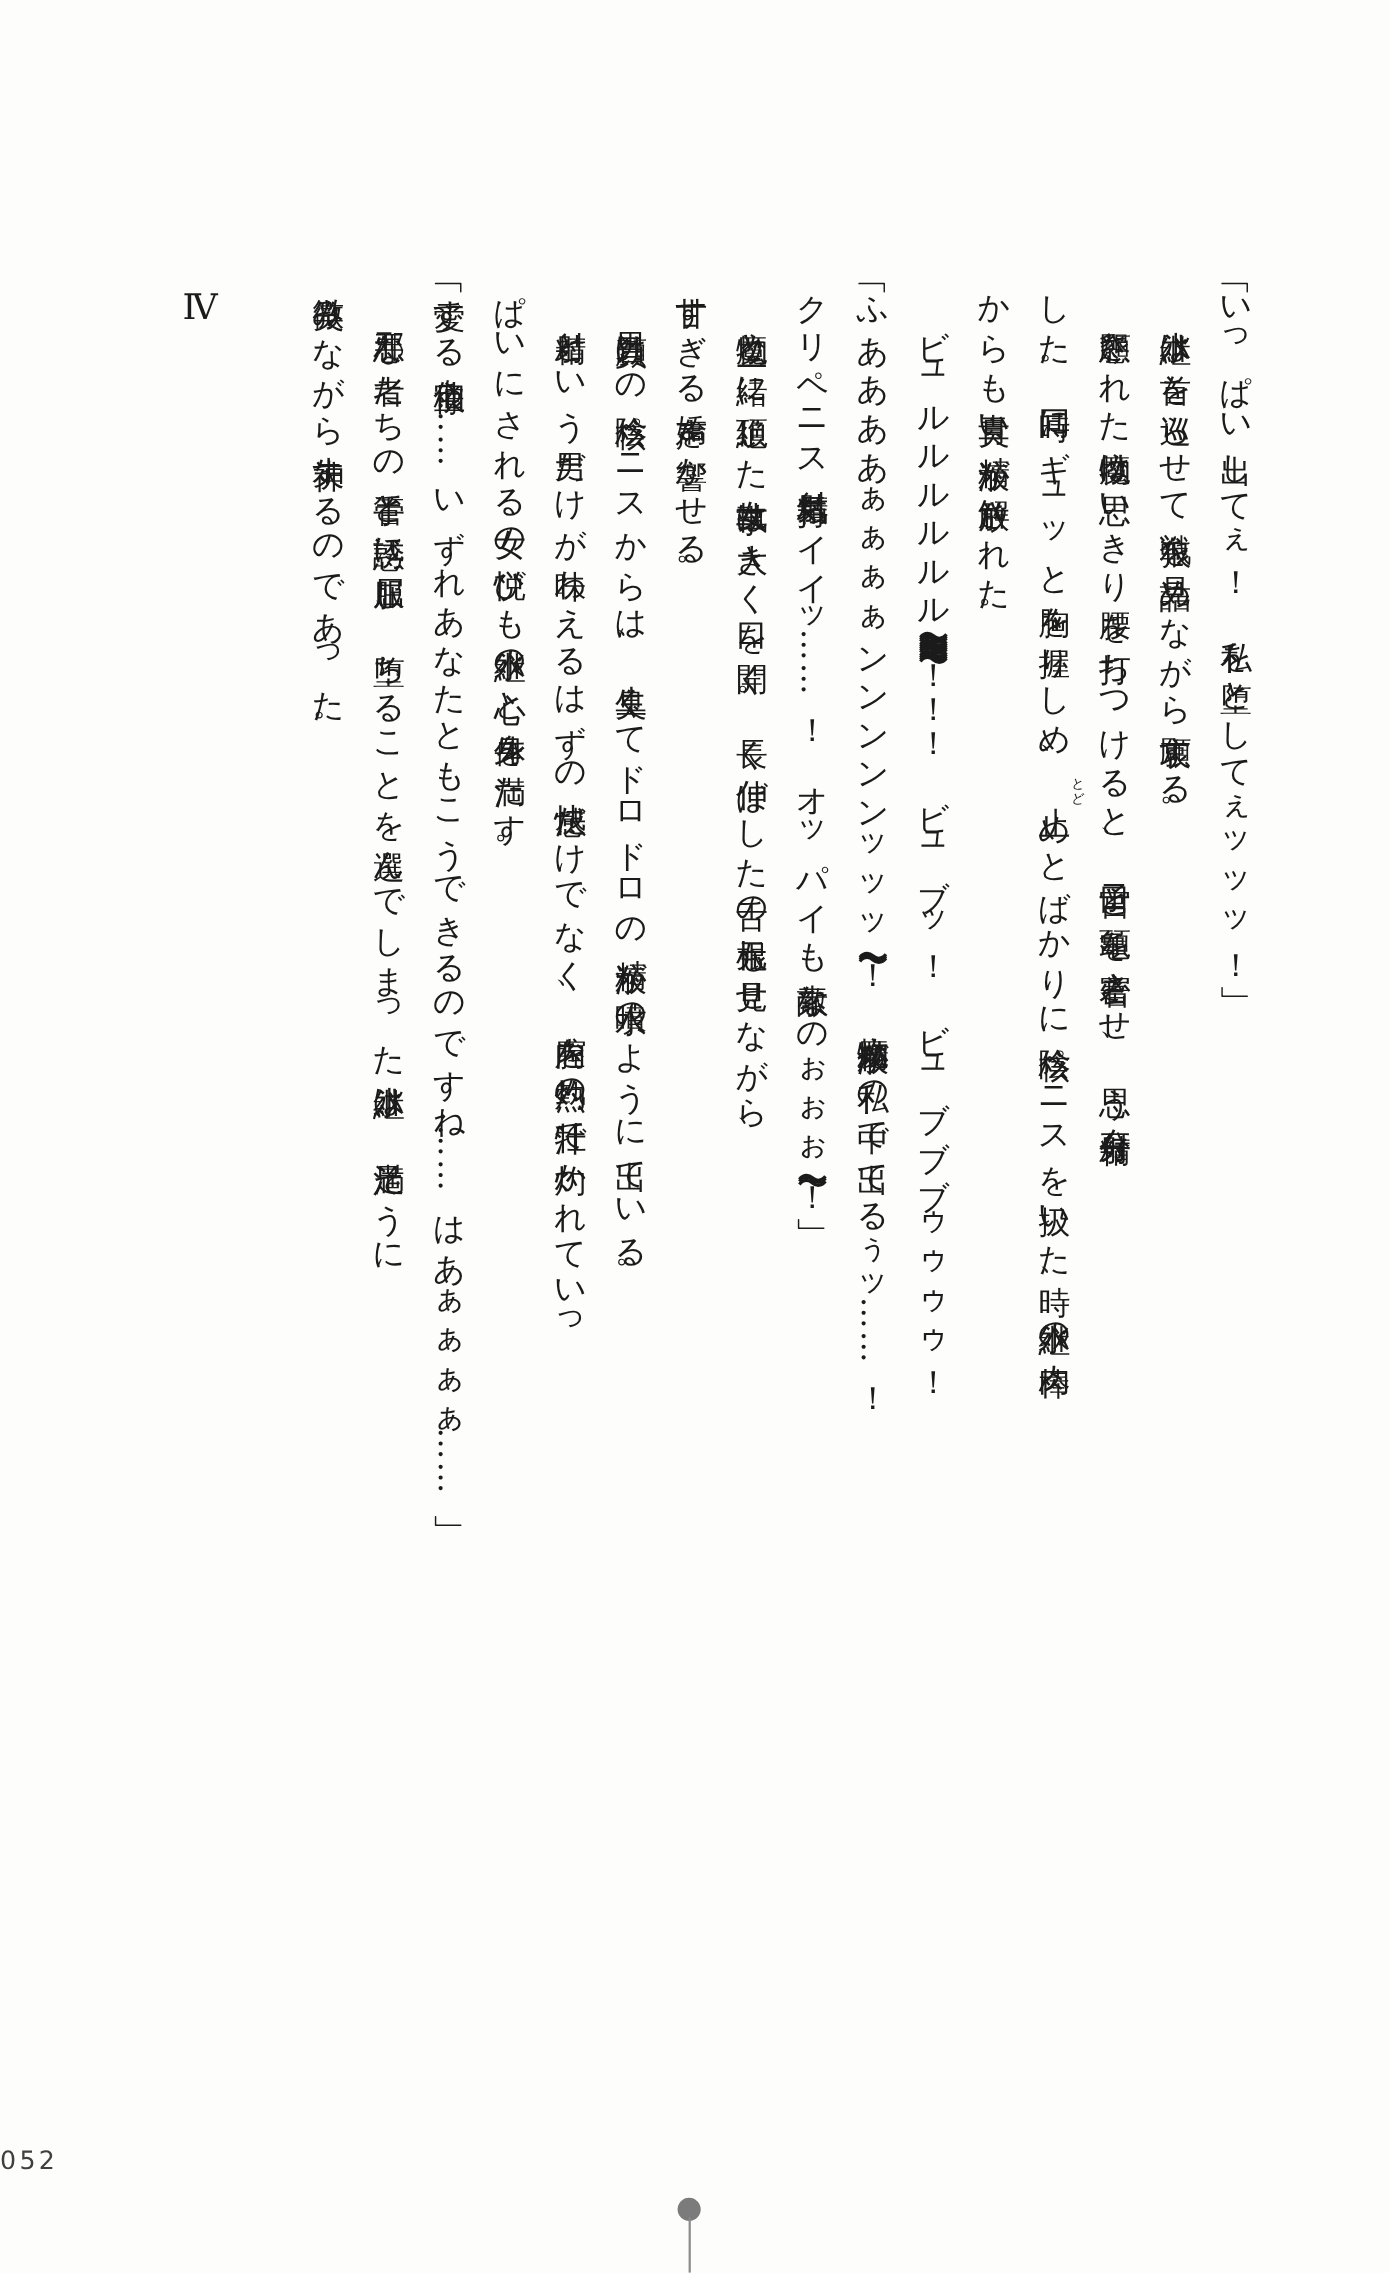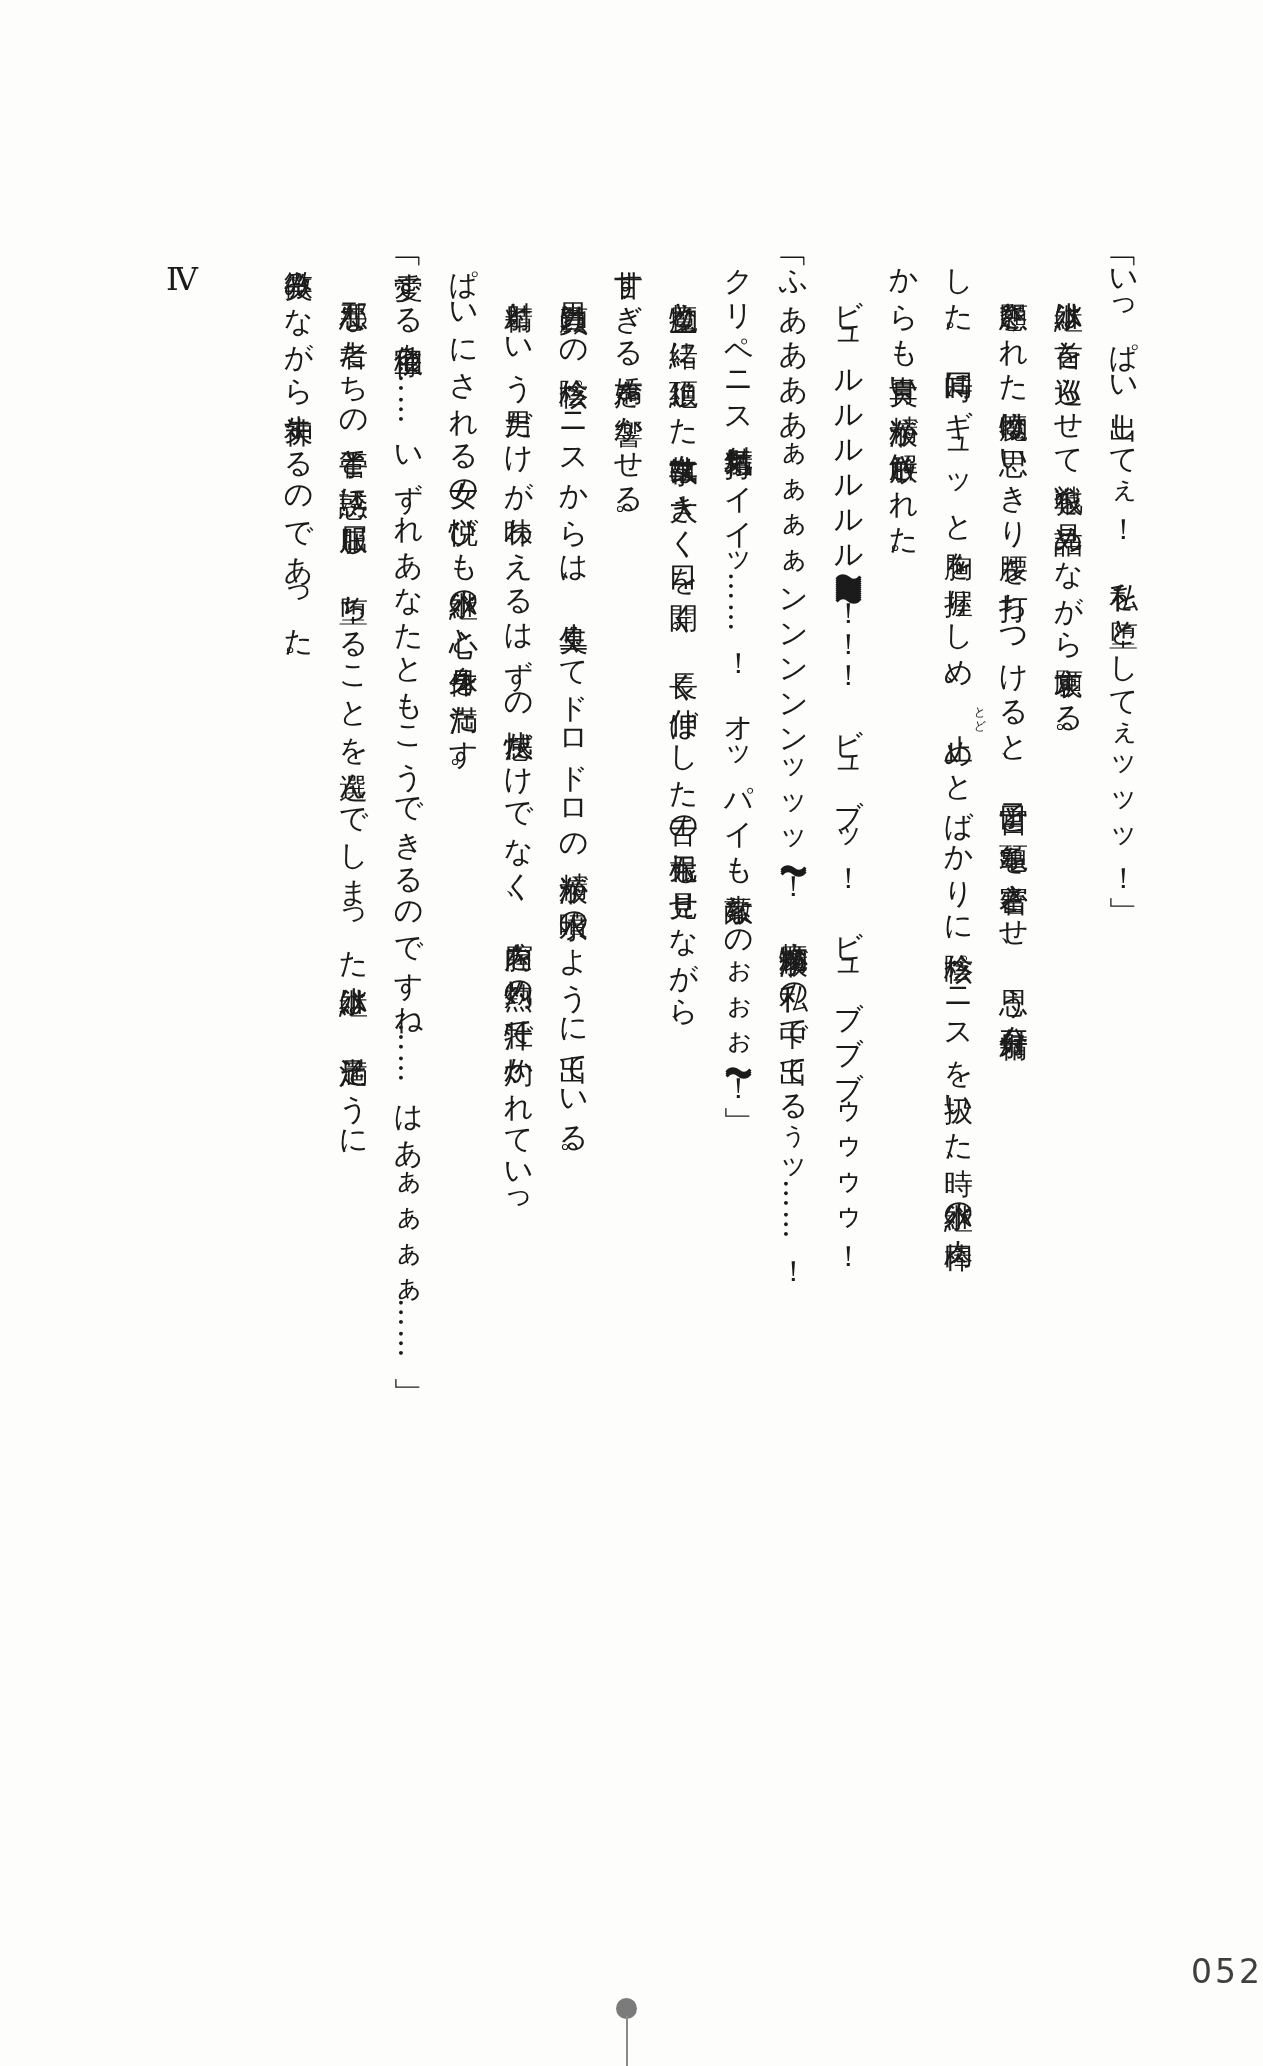--- a/index.html
+++ b/index.html
@@ -48,23 +48,23 @@
     top: 260px;
     font-size: 32px;
     color: #1b1b1b;
     font-family: "DejaVu Serif", "Liberation Serif", serif;
   }
   .page-number {
     position: absolute;
     top: 1952px;
     left: 0;
     width: 100%;
-    text-align: right;
+    text-align: left;
     font-family: "DejaVu Sans", "Liberation Sans", sans-serif;
-    font-size: 33px;
+    font-size: 23px;
     font-weight: 400;
     letter-spacing: 3px;
     color: #3f3f3f;
   }
   .footer-dot {
     position: absolute;
     top: 1998px;
     left: 616px;
     width: 21px;
     height: 21px;

